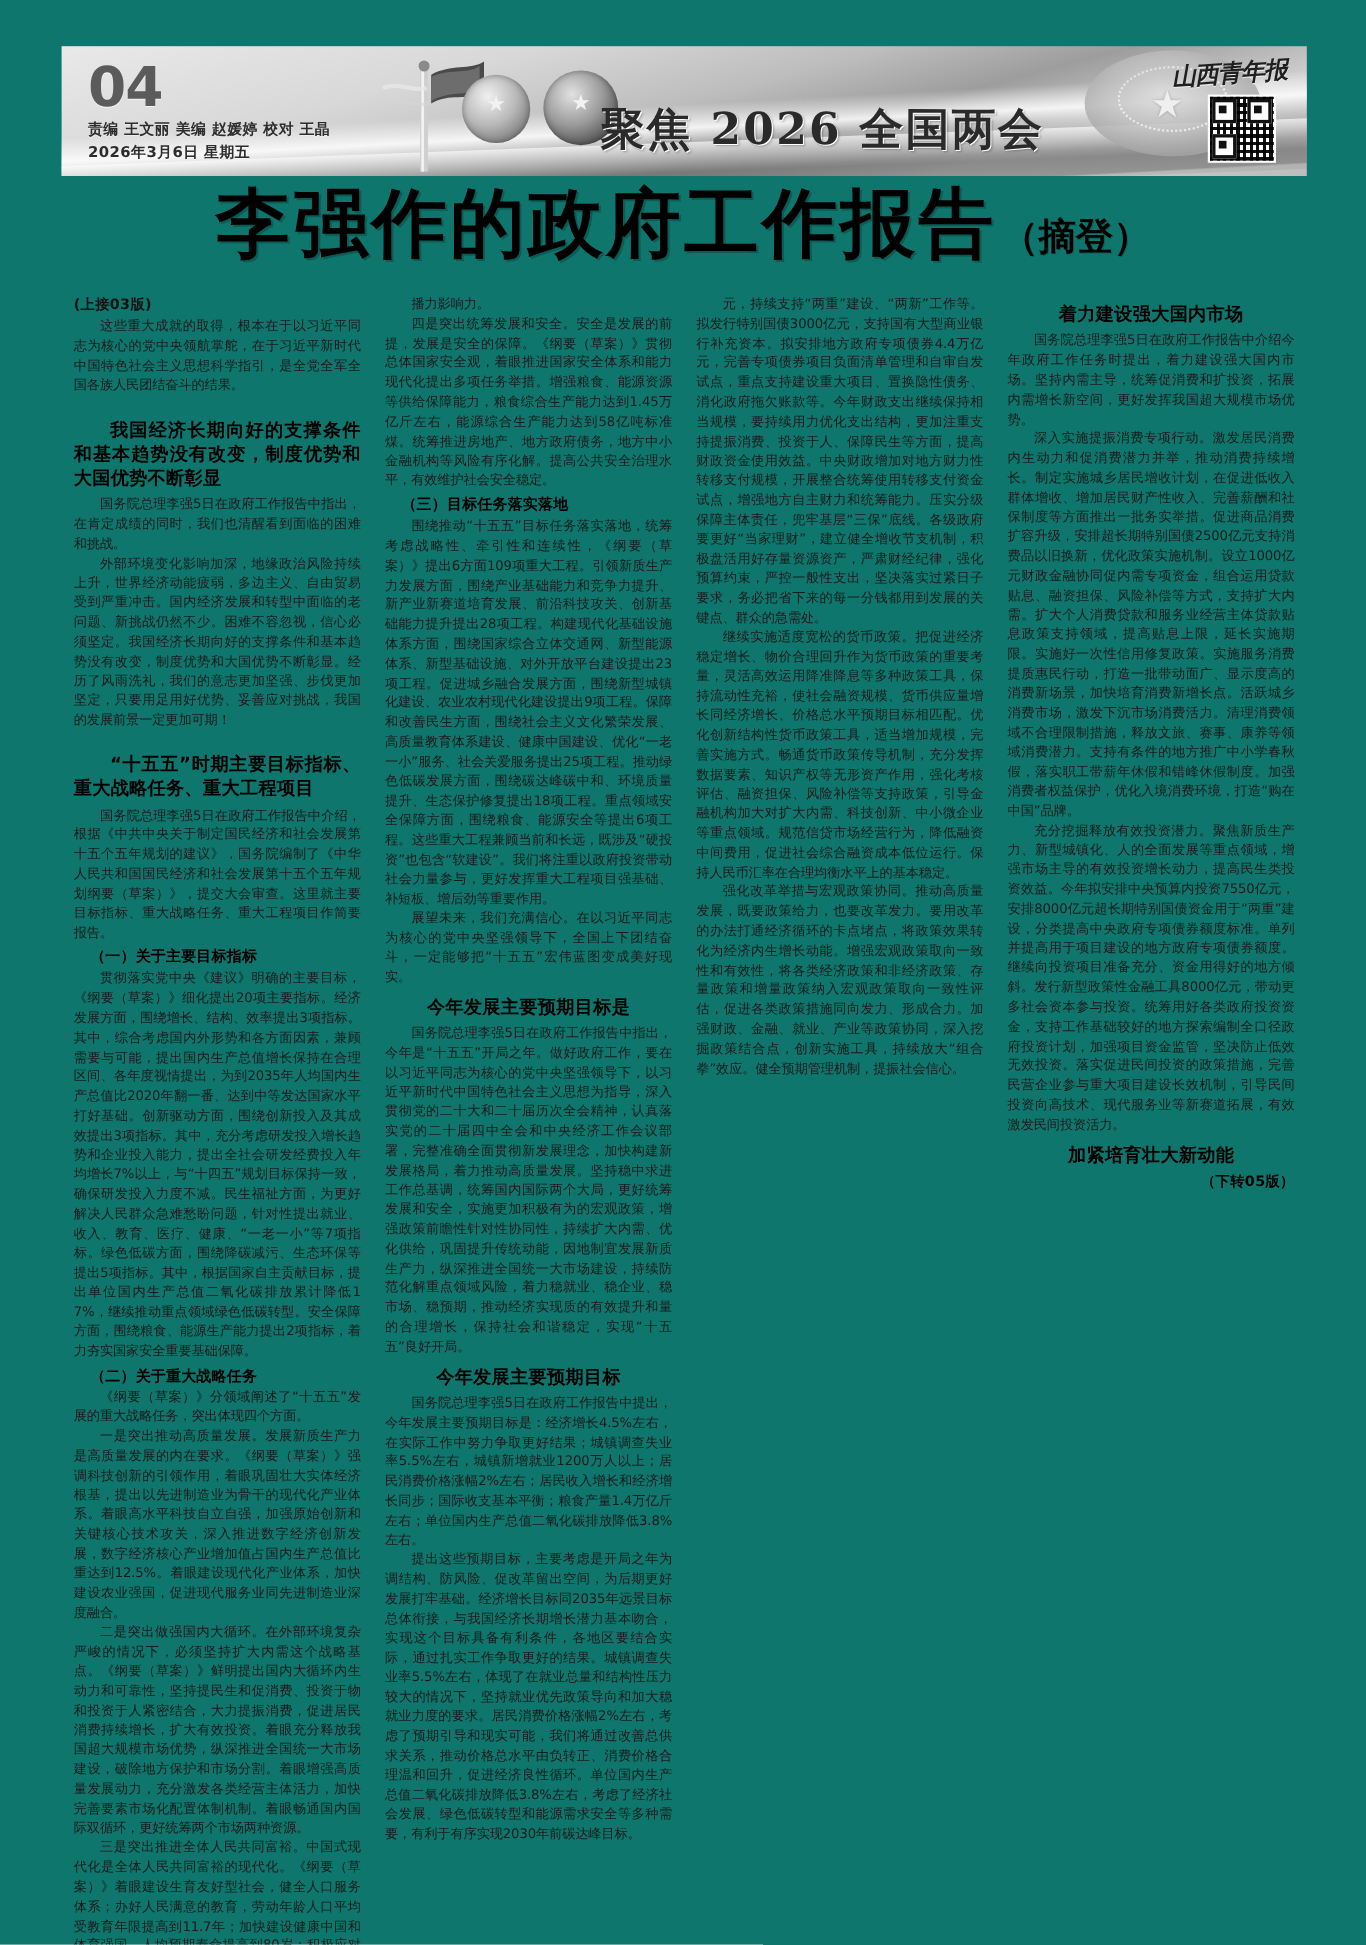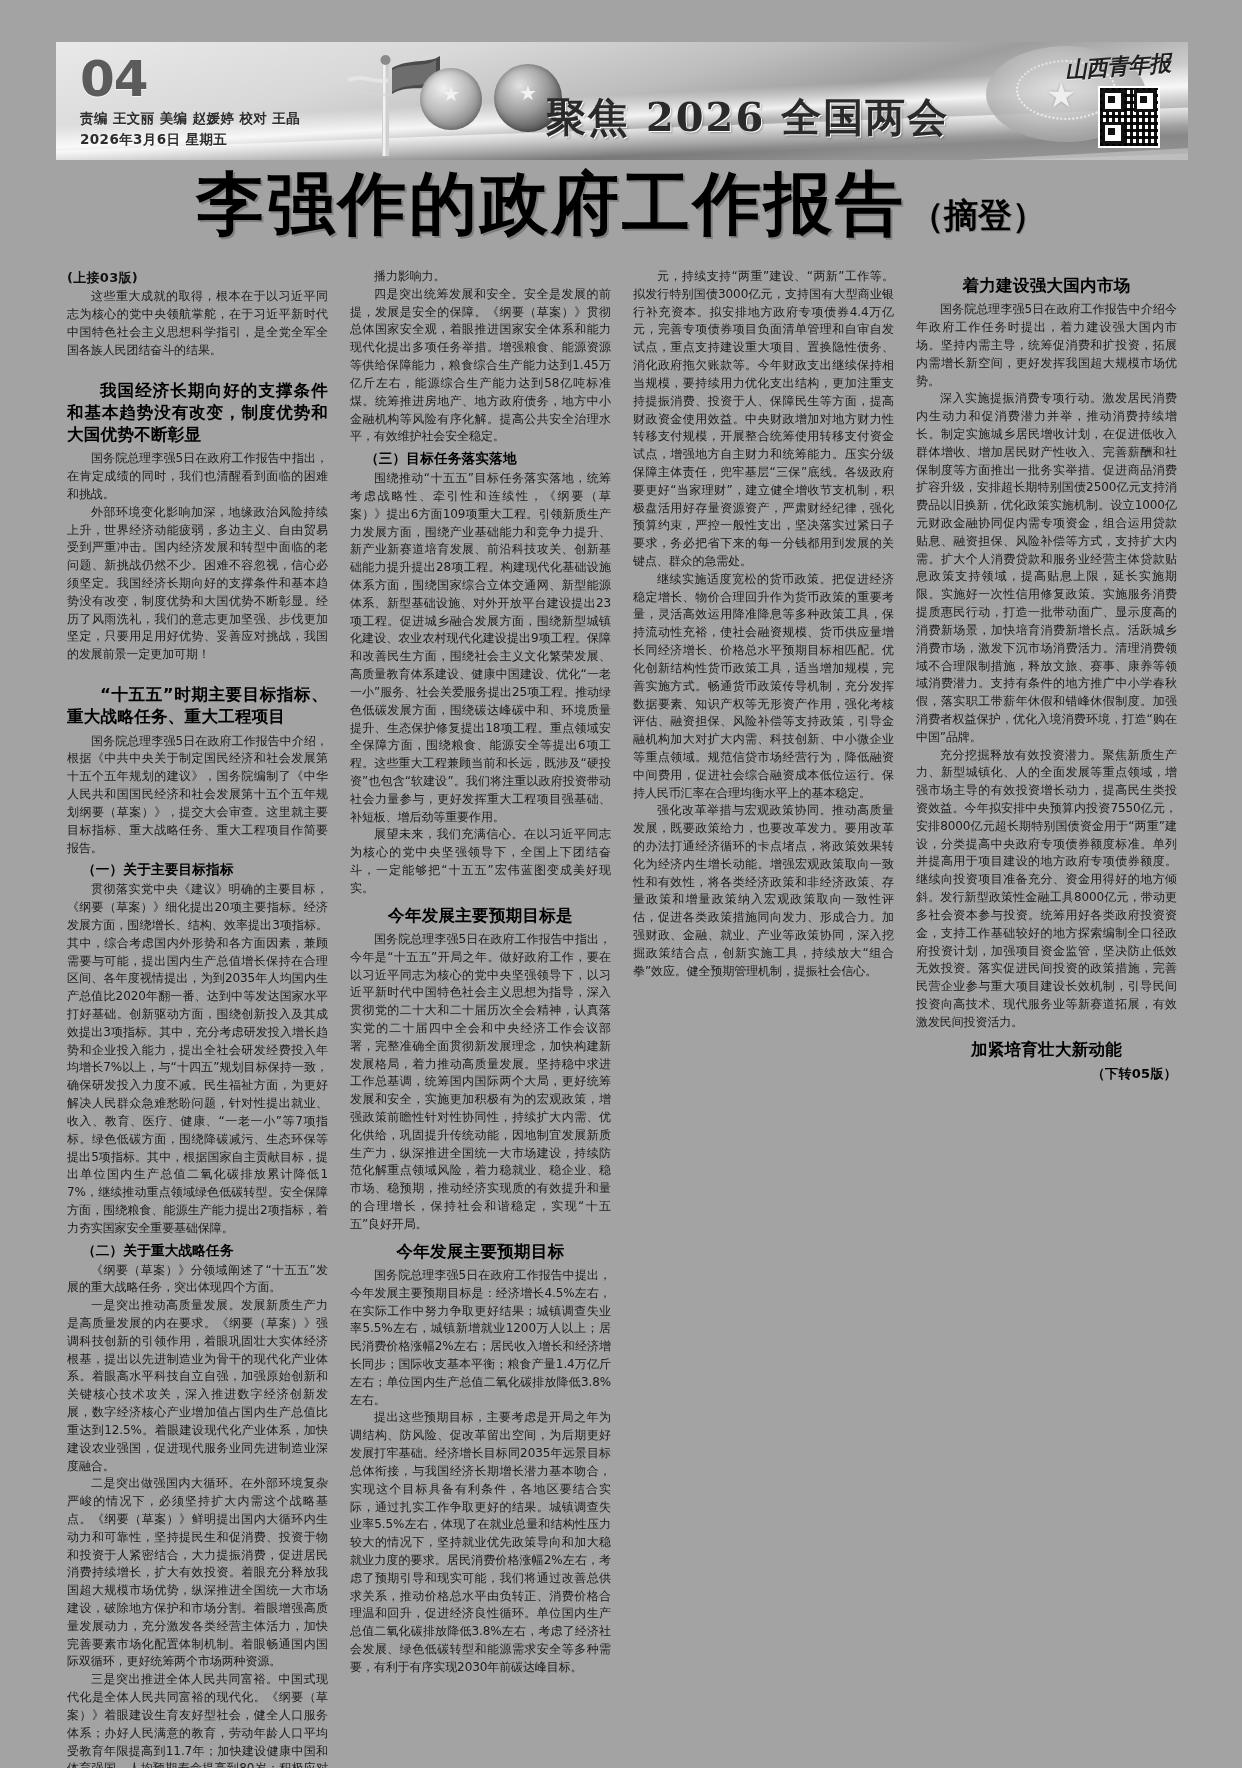--- a/index.html
+++ b/index.html
@@ -4,21 +4,21 @@
 <style>
   html,body{margin:0;padding:0;background:#ffffff;}
   body{
     width:1242px;height:1768px;
     font-family:"DejaVu Sans","Liberation Sans",sans-serif;
     color:#111;
     -webkit-font-smoothing:antialiased;
   }
   .page{
     position:relative;width:1242px;height:1768px;
-    background:#a3a3a3;
+    background:#0f766e;
     overflow:hidden;
   }
 
   
   .masthead{
     position:absolute;left:56px;top:42px;width:1132px;height:118px;
     background:linear-gradient(165deg,#e9e9e9 0%,#d8d8d8 28%,#bdbdbd 48%,#9d9d9d 62%,#cfcfcf 78%,#bdbdbd 100%);
     overflow:hidden;
   }
   .mh-swoosh{

